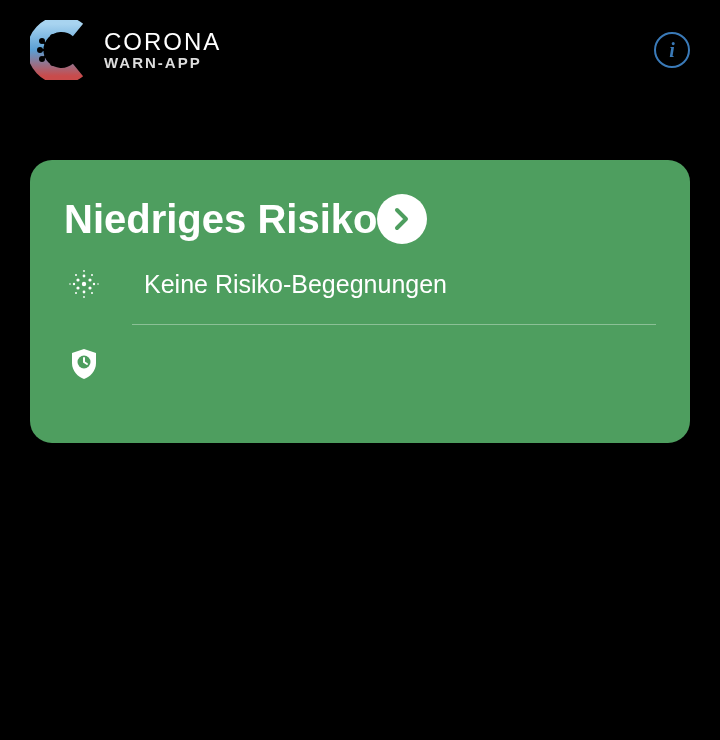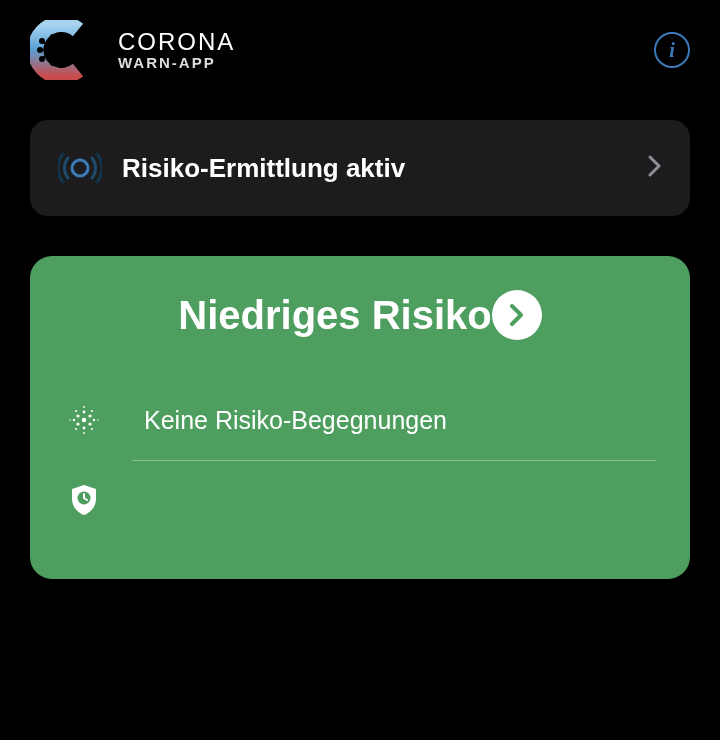--- a/index.html
+++ b/index.html
@@ -13,21 +13,21 @@
     }
     .header {
       display: flex;
       align-items: center;
       justify-content: space-between;
       padding: 20px 30px 10px 30px;
     }
     .brand {
       display: flex;
       align-items: center;
-      gap: 28px;
+      gap: 14px;
     }
     .logo {
       width: 60px;
       height: 60px;
       position: relative;
     }
     .brand-text {
       display: flex;
       flex-direction: column;
       line-height: 1.1;
@@ -88,22 +88,21 @@
     }
     .risk-card {
       background: #4e9e5f;
       border-radius: 22px;
       padding: 34px 34px 40px 34px;
       margin-top: 40px;
     }
     .risk-header {
       display: flex;
       align-items: center;
-      justify-content: center;
-      margin-bottom: 40px;
+      justify-content: flex-start;
     }
     .risk-title {
       font-size: 40px;
       font-weight: 700;
       color: #fff;
     }
     .risk-chevron-btn {
       width: 50px;
       height: 50px;
       background: #fff;
@@ -180,37 +179,20 @@
     <div class="brand-text">
       <div class="brand-title">CORONA</div>
       <div class="brand-subtitle">WARN-APP</div>
     </div>
   </div>
   <div class="info-btn">i</div>
 </div>
 
 <div class="content">
 
-  <div class="status-card">
-    <div class="exposure-icon">
-      <svg viewBox="0 0 44 44" width="44" height="44">
-        <circle cx="22" cy="22" r="8" fill="none" stroke="#3a7ab8" stroke-width="3"></circle>
-        <path d="M 10 12 A 16 16 0 0 0 10 32" fill="none" stroke="#1f4a6b" stroke-width="3" stroke-linecap="round"></path>
-        <path d="M 34 12 A 16 16 0 0 1 34 32" fill="none" stroke="#1f4a6b" stroke-width="3" stroke-linecap="round"></path>
-        <path d="M 5 8 A 22 22 0 0 0 5 36" fill="none" stroke="#15334a" stroke-width="3" stroke-linecap="round"></path>
-        <path d="M 39 8 A 22 22 0 0 1 39 36" fill="none" stroke="#15334a" stroke-width="3" stroke-linecap="round"></path>
-      </svg>
-    </div>
-    <div class="status-text">Risiko-Ermittlung aktiv</div>
-    <div class="chevron">
-      <svg width="14" height="22" viewBox="0 0 14 22">
-          <path d="M2 2 L11 11 L2 20" fill="none" stroke="#8e8e93" stroke-width="3" stroke-linecap="round" stroke-linejoin="round"></path>
-        </svg>
-    </div>
-  </div>
 
   <div class="risk-card">
     <div class="risk-header">
       <div class="risk-title">Niedriges Risiko</div>
       <div class="risk-chevron-btn">
         <svg viewBox="0 0 16 24">
           <path d="M3 3 L12 12 L3 21" fill="none" stroke="#4e9e5f" stroke-width="4" stroke-linecap="round" stroke-linejoin="round"></path>
         </svg>
       </div>
     </div>

